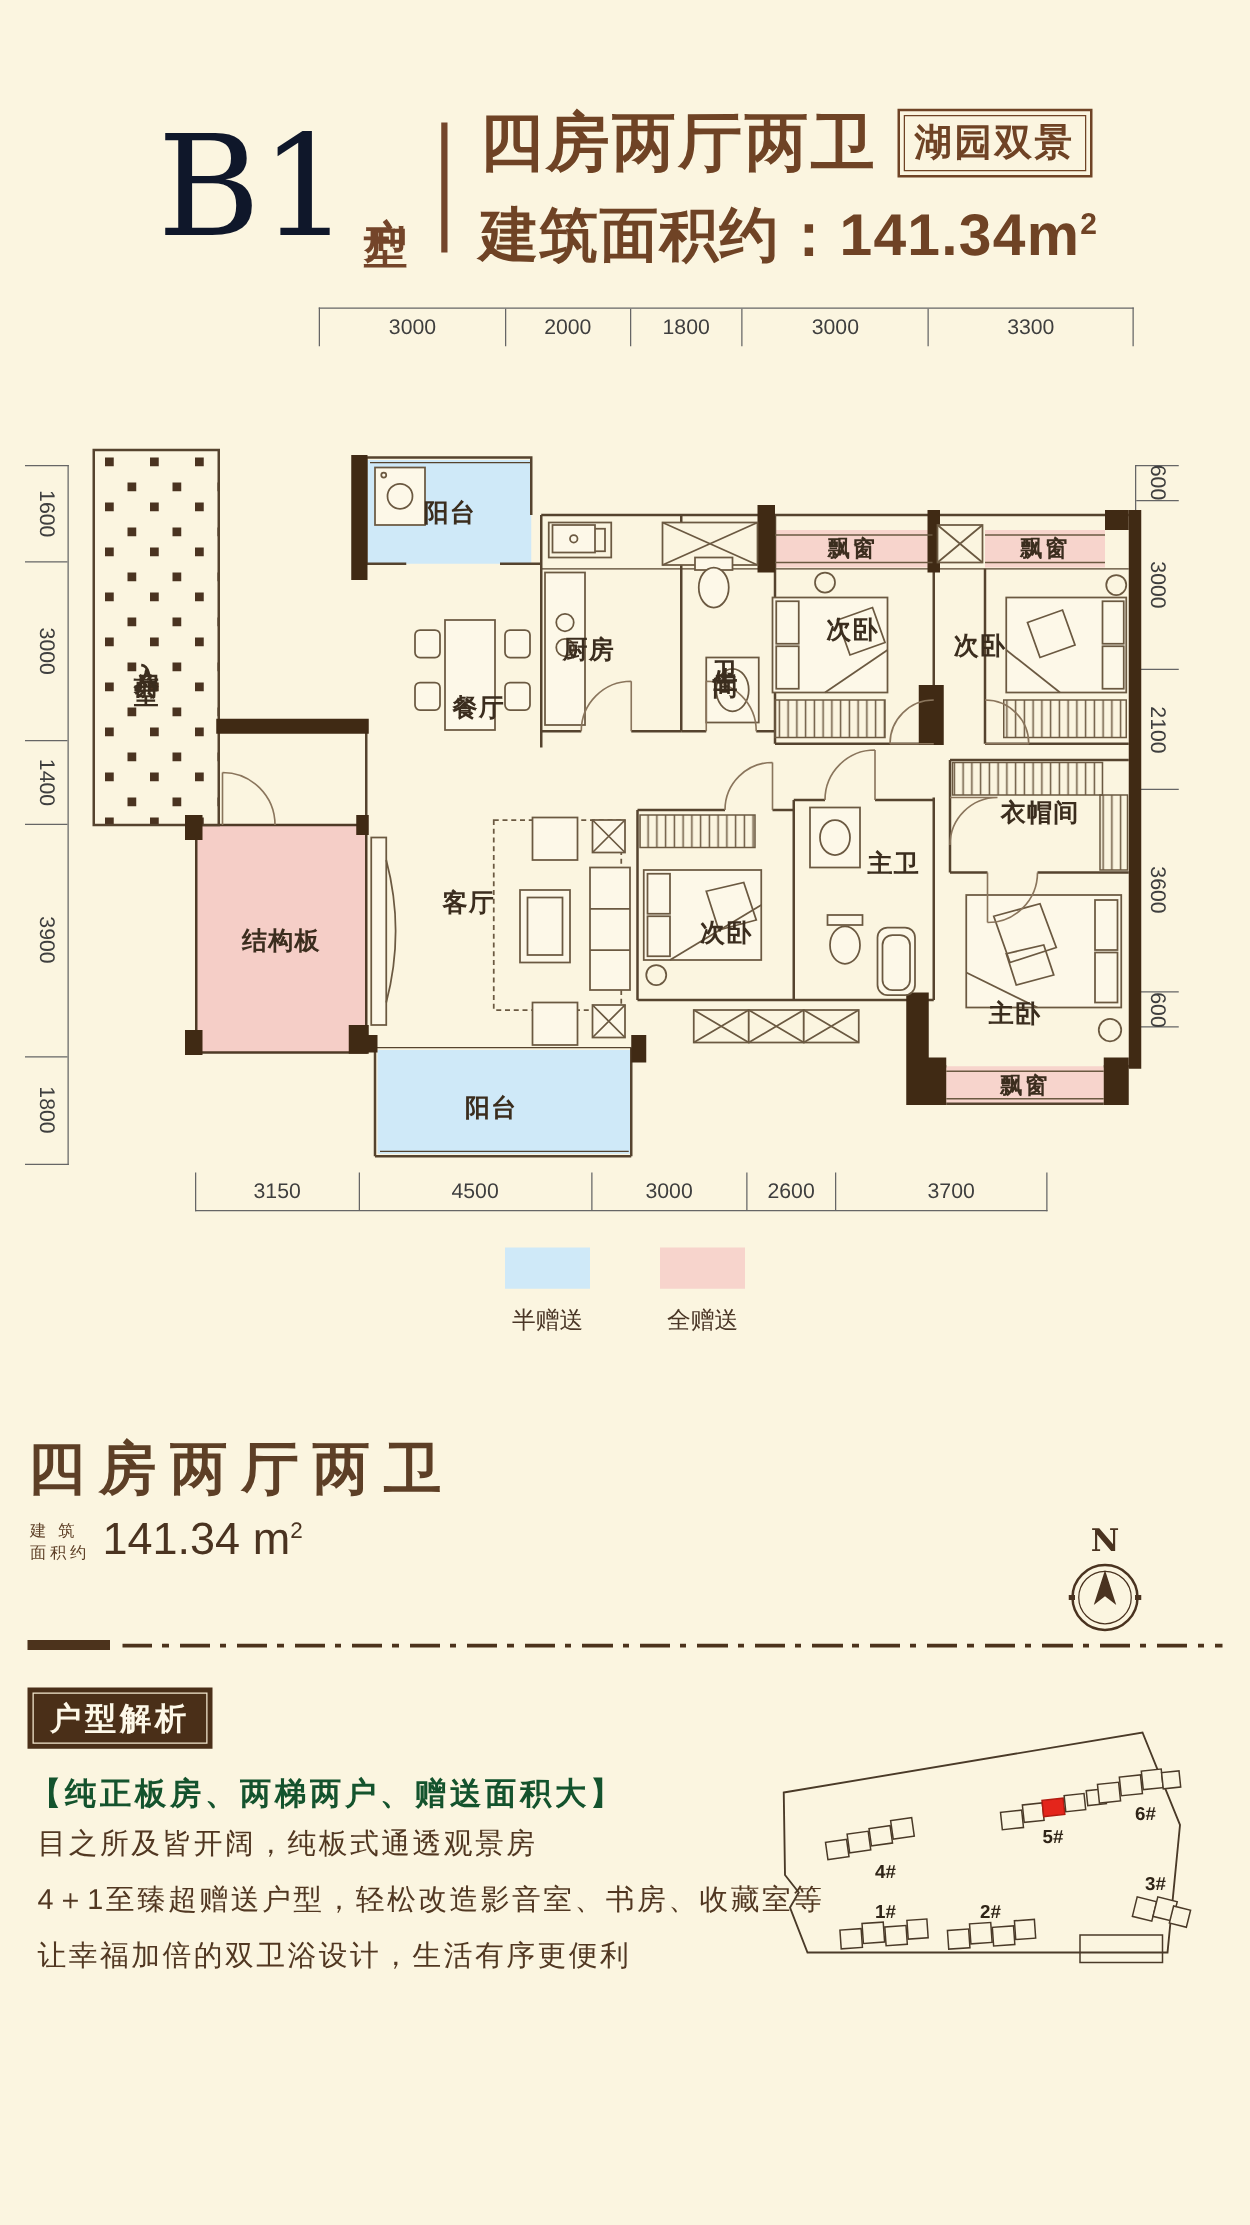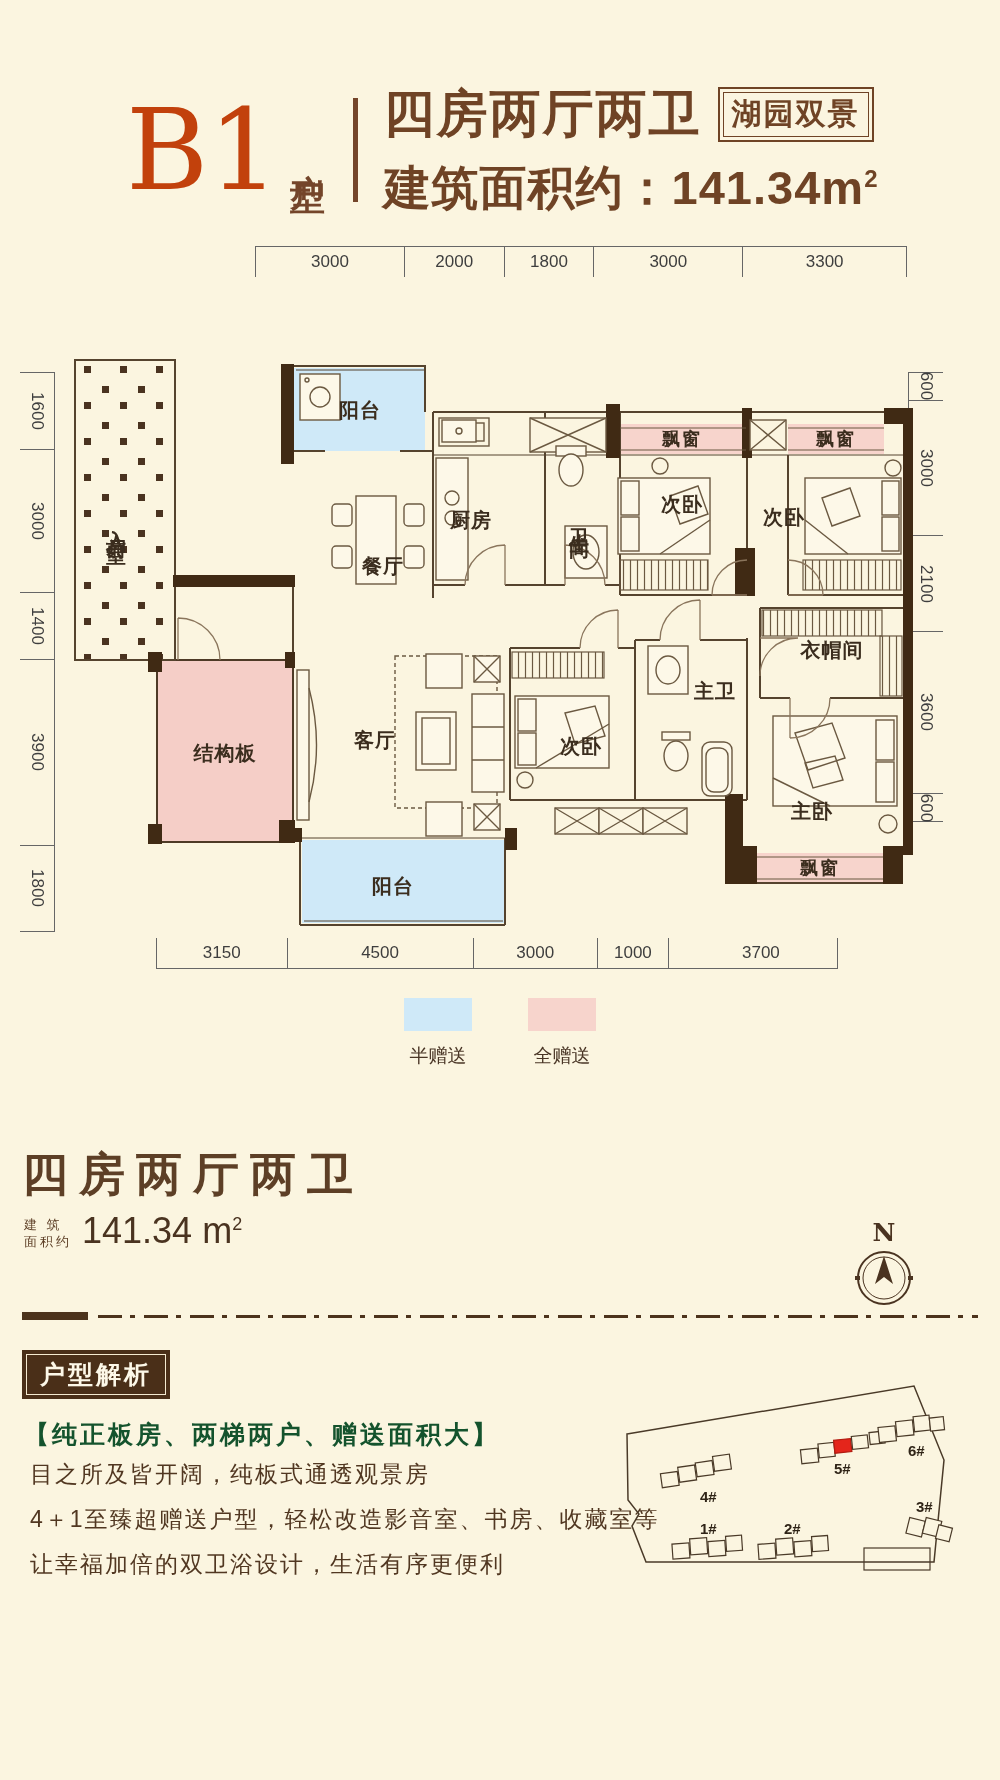--- a/index.html
+++ b/index.html
@@ -1,21 +1,21 @@
 <!DOCTYPE html>
 <html><head>
 <meta charset="utf-8">
 <style>
   html,body{margin:0;padding:0;}
   .page{position:relative;width:1000px;height:1780px;background:#fbf5e0;overflow:hidden;
         font-family:"Liberation Sans",sans-serif;color:#3b2d1e;}
 
   
   .header{position:absolute;left:126px;top:80px;display:flex;align-items:center;}
-  .plan-code{font-family:"DejaVu Serif",serif;font-size:112px;line-height:0.95;color:#c2410c;font-weight:400;}
+  .plan-code{font-family:"DejaVu Serif",serif;font-size:112px;line-height:0.95;color:#0f172a;font-weight:400;}
   .plan-type{writing-mode:vertical-rl;text-orientation:upright;font-size:35px;font-weight:700;
              color:#74452a;letter-spacing:7px;margin-left:4px;margin-top:4px;}
   .header-divider{width:5px;height:104px;background:#74452a;margin:0 26px 0 22px;}
   .header-right{display:flex;flex-direction:column;}
   .header-line1{display:flex;align-items:center;}
   .header-title{font-size:51px;font-weight:700;color:#6f4325;letter-spacing:2px;}
   .header-badge{margin-left:16px;border:2px solid #6f4325;outline:1px solid #6f4325;outline-offset:-6px;
                 padding:5px 12px;font-size:30px;font-weight:700;color:#6f4325;letter-spacing:2px;}
   .header-line2{margin-top:8px;font-size:47px;font-weight:700;color:#6f4325;letter-spacing:1px;}
   .header-line2 sup{font-size:24px;}
@@ -157,21 +157,21 @@
       <div class="dim-seg" style="flex-grow: 3150;">
         <span class="dim-lbl">3150</span>
       </div>
       <div class="dim-seg" style="flex-grow: 4500;">
         <span class="dim-lbl">4500</span>
       </div>
       <div class="dim-seg" style="flex-grow: 3000;">
         <span class="dim-lbl">3000</span>
       </div>
       <div class="dim-seg" style="flex-grow: 1700;">
-        <span class="dim-lbl">1000</span>
+        <span class="dim-lbl">2600</span>
       </div>
       <div class="dim-seg" style="flex-grow: 3700; padding-left: 16px;">
         <span class="dim-lbl">3700</span>
       </div>
     </div>
 
   <div class="plan">
     <svg viewBox="0 0 860 630" width="860" height="630">
       <defs>
         <pattern id="dots" width="36" height="36" patternUnits="userSpaceOnUse">
@@ -362,21 +362,21 @@
     <div class="room-label vert" style="left:57px;top:215px;">入户前室</div>
     <div class="room-label" style="left:300px;top:102px;">阳台</div>
     <div class="room-label" style="left:323px;top:258px;">餐厅</div>
     <div class="room-label" style="left:411px;top:212px;">厨房</div>
     <div class="room-label vert" style="left:520px;top:212px;">卫生间</div>
     <div class="room-label" style="left:622px;top:196px;">次卧</div>
     <div class="room-label bay" style="left:622px;top:131px;">飘窗</div>
     <div class="room-label bay" style="left:776px;top:131px;">飘窗</div>
     <div class="room-label" style="left:724px;top:209px;">次卧</div>
     <div class="room-label" style="left:772px;top:342px;">衣帽间</div>
-    <div class="room-label" style="left:315px;top:432px;">客厅</div>
+    <div class="room-label" style="left:315px;top:414px;">客厅</div>
     <div class="room-label" style="left:165px;top:445px;">结构板</div>
     <div class="room-label" style="left:521px;top:438px;">次卧</div>
     <div class="room-label" style="left:655px;top:383px;">主卫</div>
     <div class="room-label" style="left:752px;top:503px;">主卧</div>
     <div class="room-label bay" style="left:760px;top:560px;">飘窗</div>
     <div class="room-label" style="left:333px;top:578px;">阳台</div>
   </div>
 
   <div class="legend">
     <div class="legend-item">

